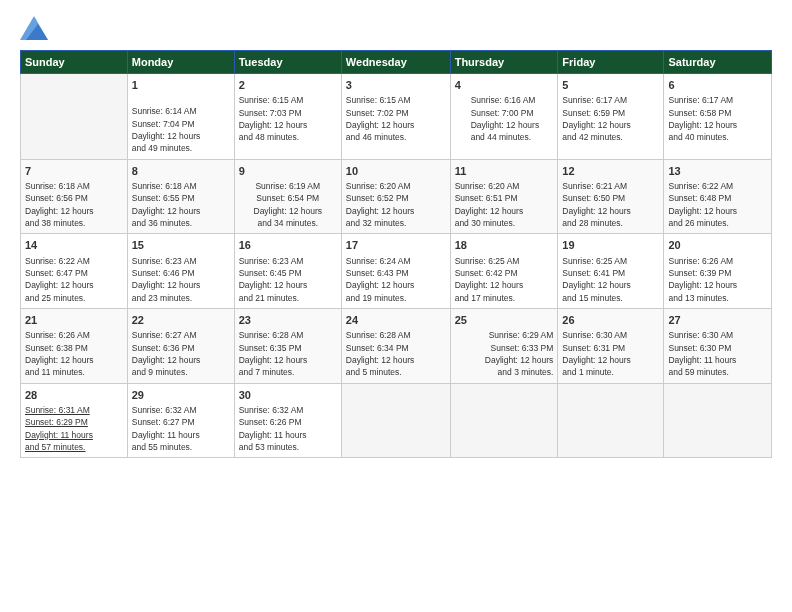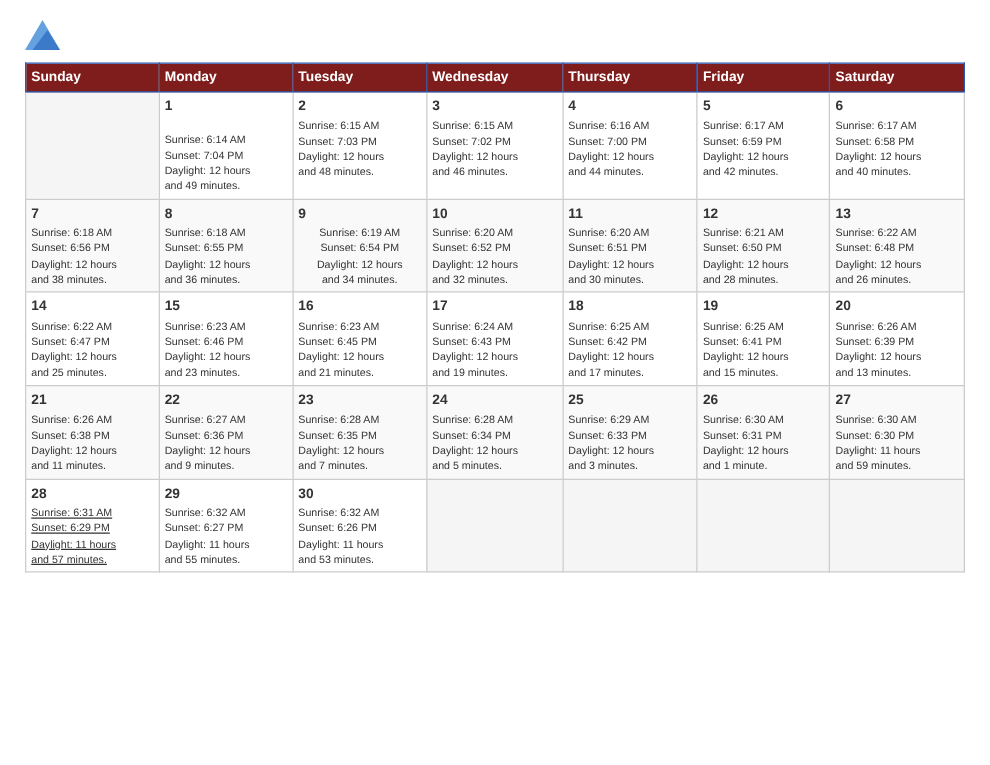--- a/index.html
+++ b/index.html
@@ -52,21 +52,21 @@
     .subtitle {
       font-size: 14px;
       color: #555;
     }
     table {
       width: 100%;
       border-collapse: collapse;
       font-size: 9.5px;
     }
     thead tr th {
-      background-color: #7f1d1d;
+      background-color: #14532d;
       color: #fff;
       padding: 5px 4px;
       text-align: left;
       font-size: 11px;
       font-weight: bold;
       border: 1px solid #2a5aaf;
     }
     tbody tr td {
       vertical-align: top;
       padding: 4px 4px;
@@ -147,21 +147,21 @@
           </td>
           <td>
             <span class="day-num">3</span>
             <div class="cell-content" style="white-space: pre-line;">Sunrise: 6:15 AM
 Sunset: 7:02 PM
 Daylight: 12 hours
 and 46 minutes.</div>
           </td>
           <td>
             <span class="day-num">4</span>
-            <div class="cell-content" style="white-space: pre-line;">Sunrise: 6:16 AM
+            <div class="cell-content" style="white-space: pre-line; margin-left: 16px;">Sunrise: 6:16 AM
 Sunset: 7:00 PM
 Daylight: 12 hours
 and 44 minutes.</div>
           </td>
           <td>
             <span class="day-num">5</span>
             <div class="cell-content" style="white-space: pre-line;">Sunrise: 6:17 AM
 Sunset: 6:59 PM
 Daylight: 12 hours
 and 42 minutes.</div>
@@ -300,21 +300,21 @@
           </td>
           <td>
             <span class="day-num">24</span>
             <div class="cell-content" style="white-space: pre-line;">Sunrise: 6:28 AM
 Sunset: 6:34 PM
 Daylight: 12 hours
 and 5 minutes.</div>
           </td>
           <td>
             <span class="day-num">25</span>
-            <div class="cell-content" style="white-space: pre-line;">Sunrise: 6:29 AM
+            <div class="cell-content" style="white-space: pre-line; text-align: right;">Sunrise: 6:29 AM
 Sunset: 6:33 PM
 Daylight: 12 hours
 and 3 minutes.</div>
           </td>
           <td>
             <span class="day-num">26</span>
             <div class="cell-content" style="white-space: pre-line;">Sunrise: 6:30 AM
 Sunset: 6:31 PM
 Daylight: 12 hours
 and 1 minute.</div>

